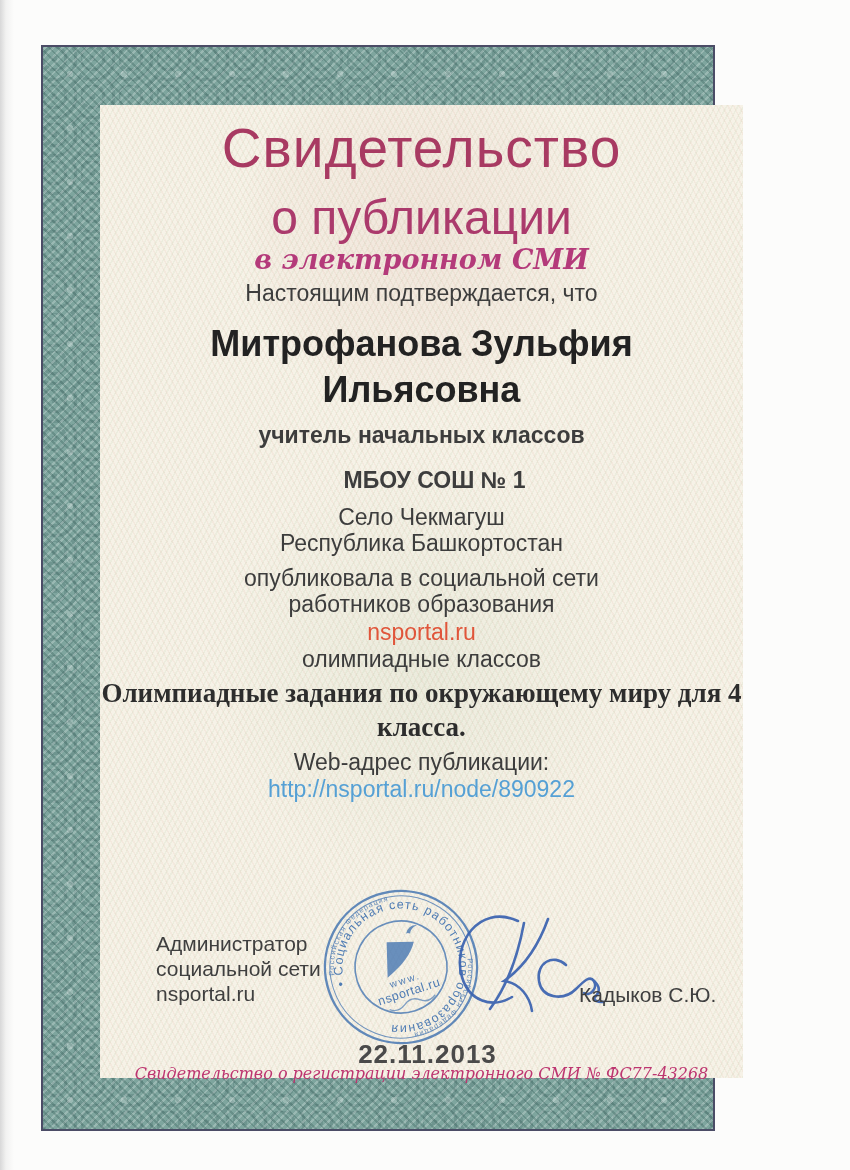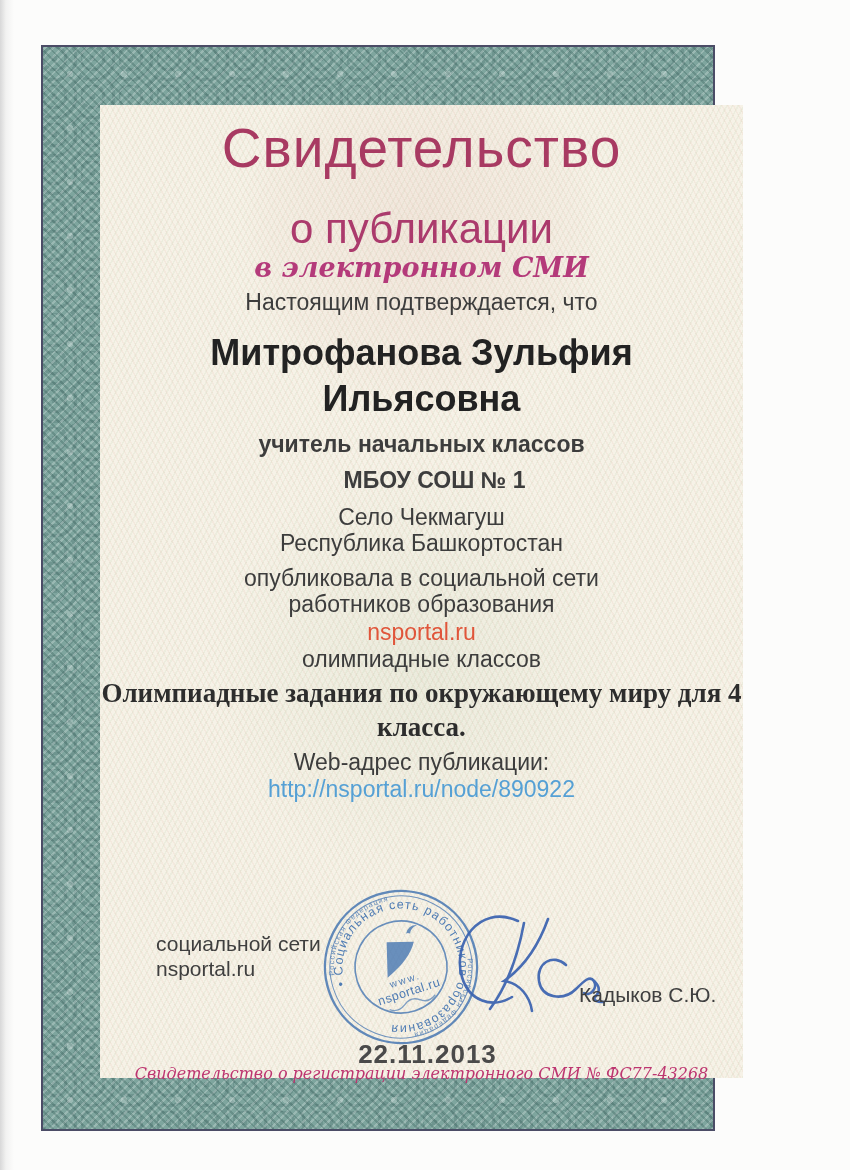--- a/index.html
+++ b/index.html
@@ -34,33 +34,33 @@
       radial-gradient(circle 300px at 50% 58%, rgba(140,175,130,.10), transparent 70%),
       repeating-linear-gradient(62deg, rgba(205,120,100,.07) 0 1.5px, transparent 1.5px 5px),
       repeating-linear-gradient(-62deg, rgba(125,170,110,.08) 0 1.5px, transparent 1.5px 5px),
       #f6f2e7;
   }
   .col { width:100%; text-align:center; padding-top:10px; }
   .title {
     font-size:55px; line-height:1.2; font-weight:400; letter-spacing:1px;
     color:#a83a62;
   }
-  .subtitle { margin-top:24px; font-size:42px; line-height:1.15; color:#ab3a6c; }
+  .subtitle { margin-top:9px; font-size:48px; line-height:1.15; color:#ab3a6c; }
   .subtitle-note {
     font-family:"DejaVu Serif", serif; font-style:italic; font-weight:bold;
     font-size:27px; line-height:1.12; color:#b43a7a;
   }
   .confirm { margin-top:4px; font-size:23px; line-height:28px; color:#3d3d3d; }
   .name {
     margin:14px auto 0; max-width:470px;
     font-size:36px; line-height:46px; font-weight:bold; color:#222;
   }
   .line23 { font-size:23px; line-height:28px; color:#3d3d3d;font-weight:bold; }
   .role   { margin-top:8px; }
-  .school { margin-top:8px;padding-left:26px; }
+  .school { margin-top:17px;padding-left:26px; }
   .locblock { margin-top:10px; }
   .loc { font-size:23px; line-height:26px; color:#3d3d3d; }
   .actblock { margin-top:9px; }
   .act { font-size:23px; line-height:26px; color:#3d3d3d; }
   .site { margin-top:2px; font-size:23px; line-height:26px; color:#e0553a; }
   .material { margin-top:1px; font-size:23px; line-height:26px; color:#3d3d3d; }
   .pubtitle {
     margin:4px auto 0; max-width:660px;
     font-family:"Liberation Serif", serif; font-weight:bold;
     font-size:27px; line-height:34px; color:#2d2d2d;
@@ -114,20 +114,21 @@
           <div class="act">работников образования</div>
         </div>
         <div class="site">nsportal.ru</div>
         <div class="material">олимпиадные классов</div>
         <div class="pubtitle">Олимпиадные задания по окружающему миру для 4 класса.</div>
         <div class="weblabel">Web-адрес публикации:</div>
         <span class="url">http://nsportal.ru/node/890922</span>
       </div>
 
       <div class="admin">
+        <div>Администратор</div>
         <div>социальной сети</div>
         <div>nsportal.ru</div>
       </div>
 
       <svg class="stamp" viewBox="0 0 168 168">
         <g transform="rotate(-18 84 84)" stroke="#4273b0" fill="none">
           <circle cx="84" cy="84" r="76" stroke-width="2.4" opacity=".9"></circle>
           <circle cx="84" cy="84" r="71" stroke-width="1" opacity=".8"></circle>
           <circle cx="84" cy="84" r="46" stroke-width="1.6" opacity=".85"></circle>
           <path id="ringPath" d="M 25.5,84 A 58.5,58.5 0 1 1 142.5,84 A 58.5,58.5 0 1 1 25.5,84" stroke="none"></path>

